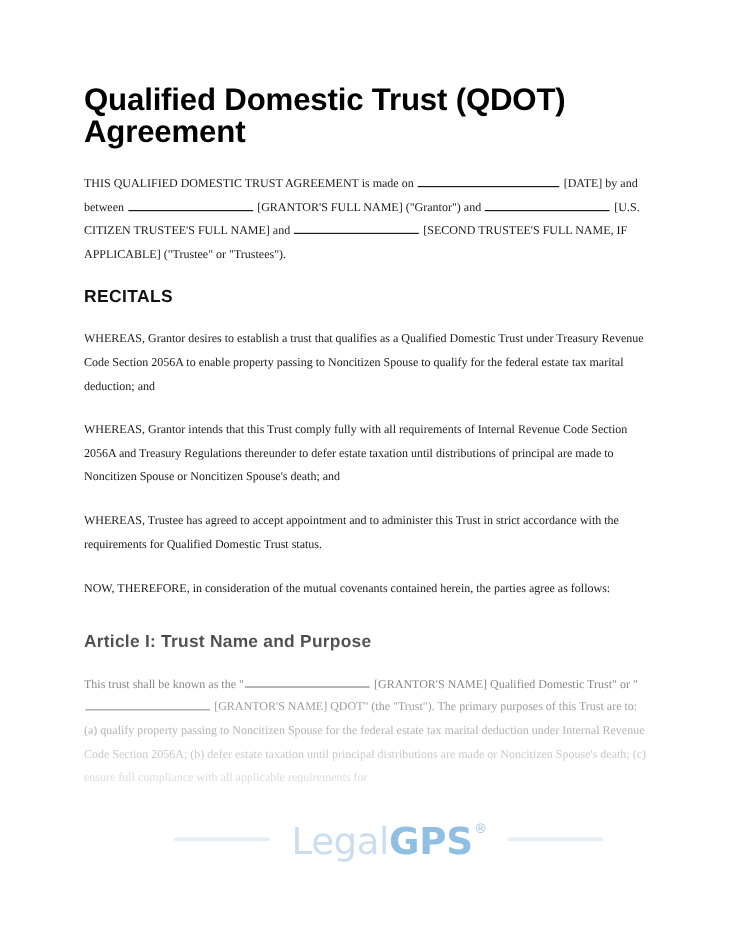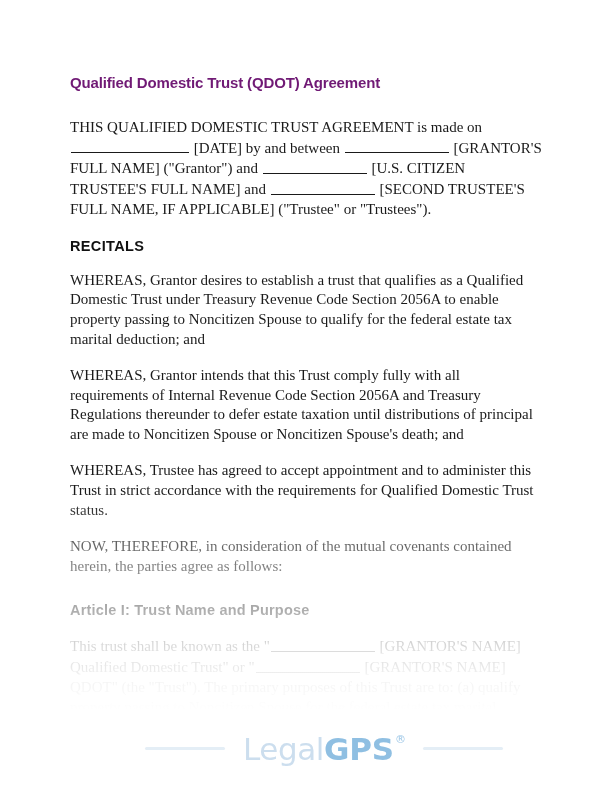--- a/index.html
+++ b/index.html
@@ -27,29 +27,29 @@
   .doc-body {
     position: absolute;
     left: 70px;
     top: 70px;
     width: 472px;
   }
 
   .doc-title {
     font-family: "Liberation Sans", "DejaVu Sans", sans-serif;
     font-weight: bold;
-    font-size: 15px;
+    font-size: 26px;
     line-height: 26px;
-    color: #701a75;
+    color: #000000;
     letter-spacing: -0.15px;
     margin: 0 0 22px 0;
   }
 
   p.para {
-    font-size: 15px;
+    font-size: 10px;
     line-height: 19.6px;
     color: #1a1a1a;
     margin: 0 0 17px 0;
     text-align: left;
     font-family: Liberation Serif, serif;
   }
 
   h2.section-heading {
     font-family: "Liberation Sans", "DejaVu Sans", sans-serif;
     font-weight: bold;
@@ -110,21 +110,21 @@
     background: #ffffff;
     pointer-events: none;
     z-index: 5;
   }
 
   
   .footer {
     position: absolute;
     left: 0;
     right: 0;
-    top: 720px;
+    top: 671px;
     height: 56px;
     display: flex;
     align-items: center;
     justify-content: center;
     gap: 18px;
     z-index: 8;
     margin-left: 36px;
   }
   .rule {
     height: 3px;

